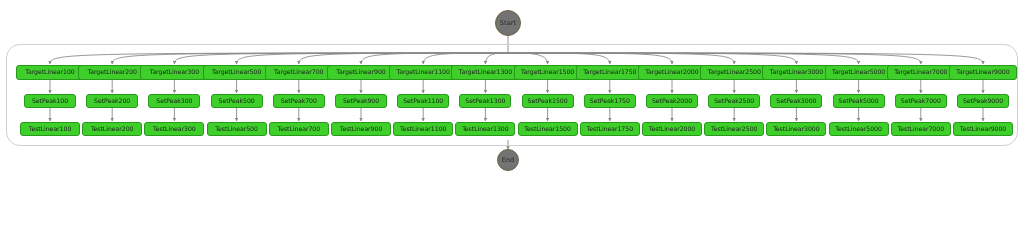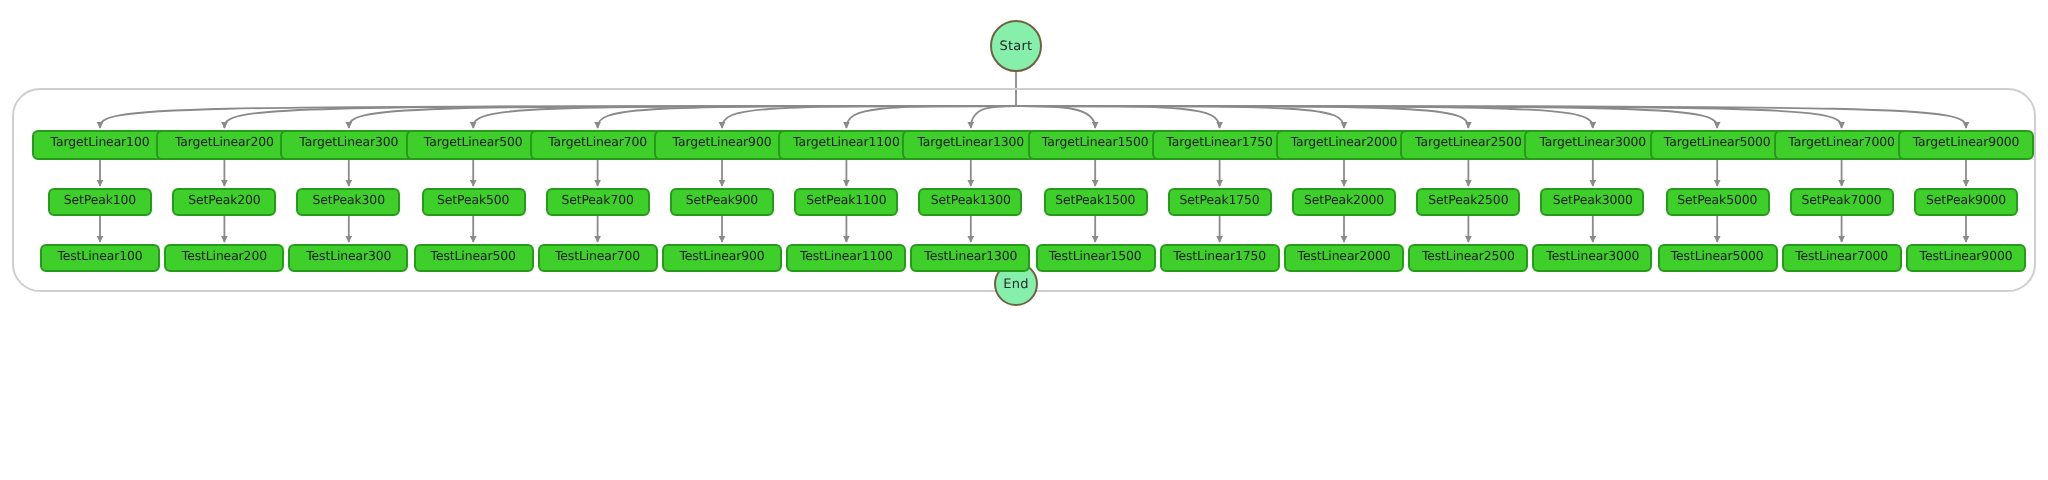--- a/index.html
+++ b/index.html
@@ -31,21 +31,21 @@
   .group-box {
     position: absolute;
     border: 1px solid #cfcfcf;
     border-radius: 14px;
     background: transparent;
     box-sizing: border-box;
   }
   .terminal {
     position: absolute;
     border-radius: 50%;
-    background: #86efac;
+    background: #737373;
     border: 1px solid #6f6244;
     box-sizing: border-box;
     display: flex;
     align-items: center;
     justify-content: center;
     color: #2a2a2a;
     font-size: 6.5px;
     letter-spacing: .1px;
     line-height: 1;
   }
@@ -134,21 +134,21 @@
         <path d="M 508 140 L 508 149" marker-end="url(#arrow)"></path>
       </g>
   </svg>
 
   <div class="group-box" style="left:6px; top:44px; width:1012px; height:102px;"></div>
 
   <div class="terminal" style="left:495px; top:10px; width:26px; height:26px;">
     <span>Start</span>
   </div>
 
-  <div class="terminal" style="left:497px; top:131px; width:22px; height:22px;">
+  <div class="terminal" style="left:497px; top:149px; width:22px; height:22px;">
     <span>End</span>
   </div>
 
   <div id="nodes">
       <div class="node" style="left: 16px; top: 65px; width: 68px; height: 15px;">
         <span>TargetLinear100</span>
       </div>
       <div class="node" style="left: 24px; top: 94px; width: 52px; height: 14px;">
         <span>SetPeak100</span>
       </div>

